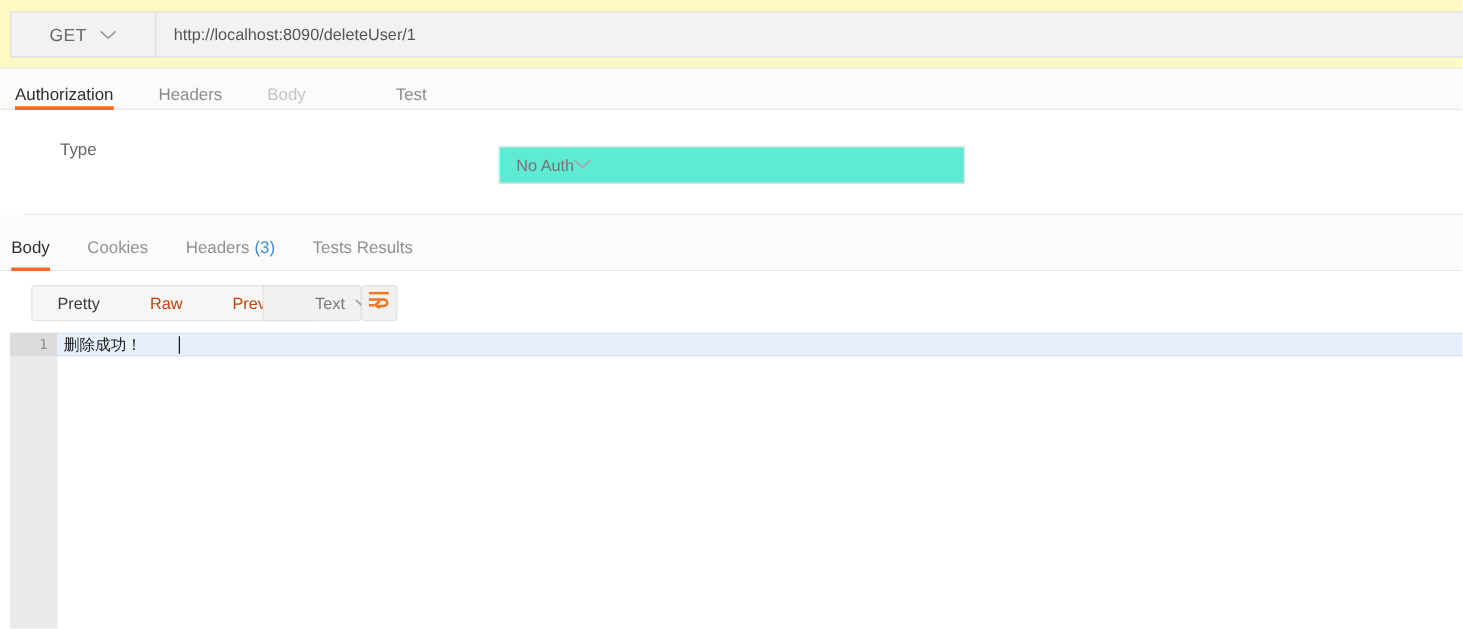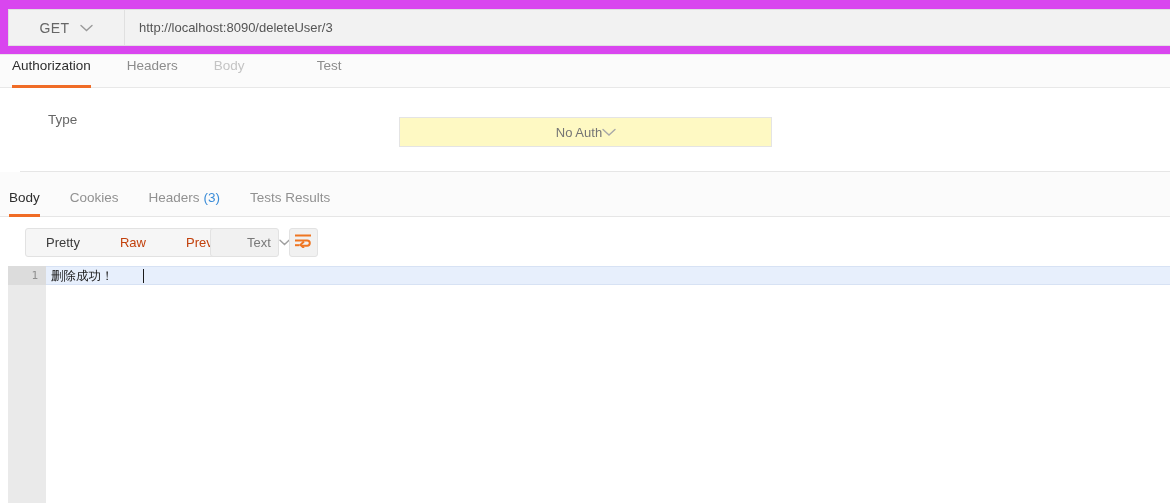--- a/index.html
+++ b/index.html
@@ -14,21 +14,21 @@
     color: #333333;
     overflow: hidden;
     -webkit-font-smoothing: antialiased;
   }
 
   
   .url-row {
     position: absolute;
     left: 0; top: 0;
     width: 1170px; height: 55px;
-    background: #d946ef;
+    background: #fef9c3;
     border-bottom: 1px solid #e8e8e8;
     box-sizing: border-box;
   }
   .method-box {
     position: absolute;
     left: 8px; top: 9px;
     width: 116px; height: 37px;
     background: #f2f2f2;
     border: 1px solid #e0e0e0;
     border-right: none;
@@ -73,21 +73,21 @@
     background: #fbfbfb;
     border-bottom: 1px solid #e8e8e8;
     box-sizing: border-box;
     display: flex;
     align-items: flex-end;
   }
   .req-tab {
     position: relative;
     font-size: 13.5px;
     color: #8c8c8c;
-    padding: 0 0 14px 0;
+    padding: 0 0 4px 0;
     cursor: pointer;
     white-space: nowrap;
   }
   .req-tab.active { color: #2e2e2e; }
   .req-tab.disabled { color: #c4c4c4; cursor: default; }
   .req-tab .bar {
     position: absolute;
     left: 0; bottom: -1px;
     height: 3px;
     width: 100%;
@@ -108,26 +108,26 @@
   .auth-type-label {
     position: absolute;
     left: 28px; top: 24px;
     font-size: 13.5px;
     color: #666666;
   }
   .auth-select {
     position: absolute;
     left: 399px; top: 117px;
     width: 373px; height: 30px;
-    background: #fef9c3;
+    background: #5eead4;
     border: 1px solid #e4e4e4;
     box-sizing: border-box;
     display: flex;
     align-items: center;
-    justify-content: center;
+    justify-content: flex-start;
     padding: 0 12px 0 13px;
     cursor: pointer;
   }
   .auth-select-value {
     font-size: 13px;
     color: #757575;
   }
 
   
   .resp-tabs {
@@ -186,21 +186,21 @@
     font-size: 13px;
     color: #c2410c;
     padding: 0 20px;
     line-height: 27px;
     cursor: pointer;
   }
   .seg-item.active { color: #3b3b3b; }
   .fmt-select {
     position: absolute;
     left: 210px; top: 228px;
-    width: 69px; height: 29px;
+    width: 79px; height: 29px;
     background: #f1f1f1;
     border: 1px solid #e2e2e2;
     border-radius: 3px;
     box-sizing: border-box;
     display: flex;
     align-items: center;
     justify-content: center;
     cursor: pointer;
     padding-left: 48px;
   }
@@ -290,21 +290,21 @@
 <div class="url-row">
   <div class="method-box">
     <span class="method-label">GET</span>
     <span class="method-caret">
       <svg width="13" height="8" viewBox="0 0 13 8">
           <path d="M1 1.5 L6.5 6.5 L12 1.5" fill="none" stroke="#9a9a9a" stroke-width="1.4" stroke-linecap="round"></path>
         </svg>
     </span>
   </div>
   <div class="url-box">
-    <span class="url-text">http://localhost:8090/deleteUser/3</span>
+    <span class="url-text">http://localhost:8090/deleteUser/1</span>
   </div>
 </div>
 
 <div class="req-tabs">
   <div style="width:12px"></div>
   <div class="req-tab active">
     <span>Authorization</span>
     <span class="bar"></span>
   </div>
   <div style="width:36px"></div>

